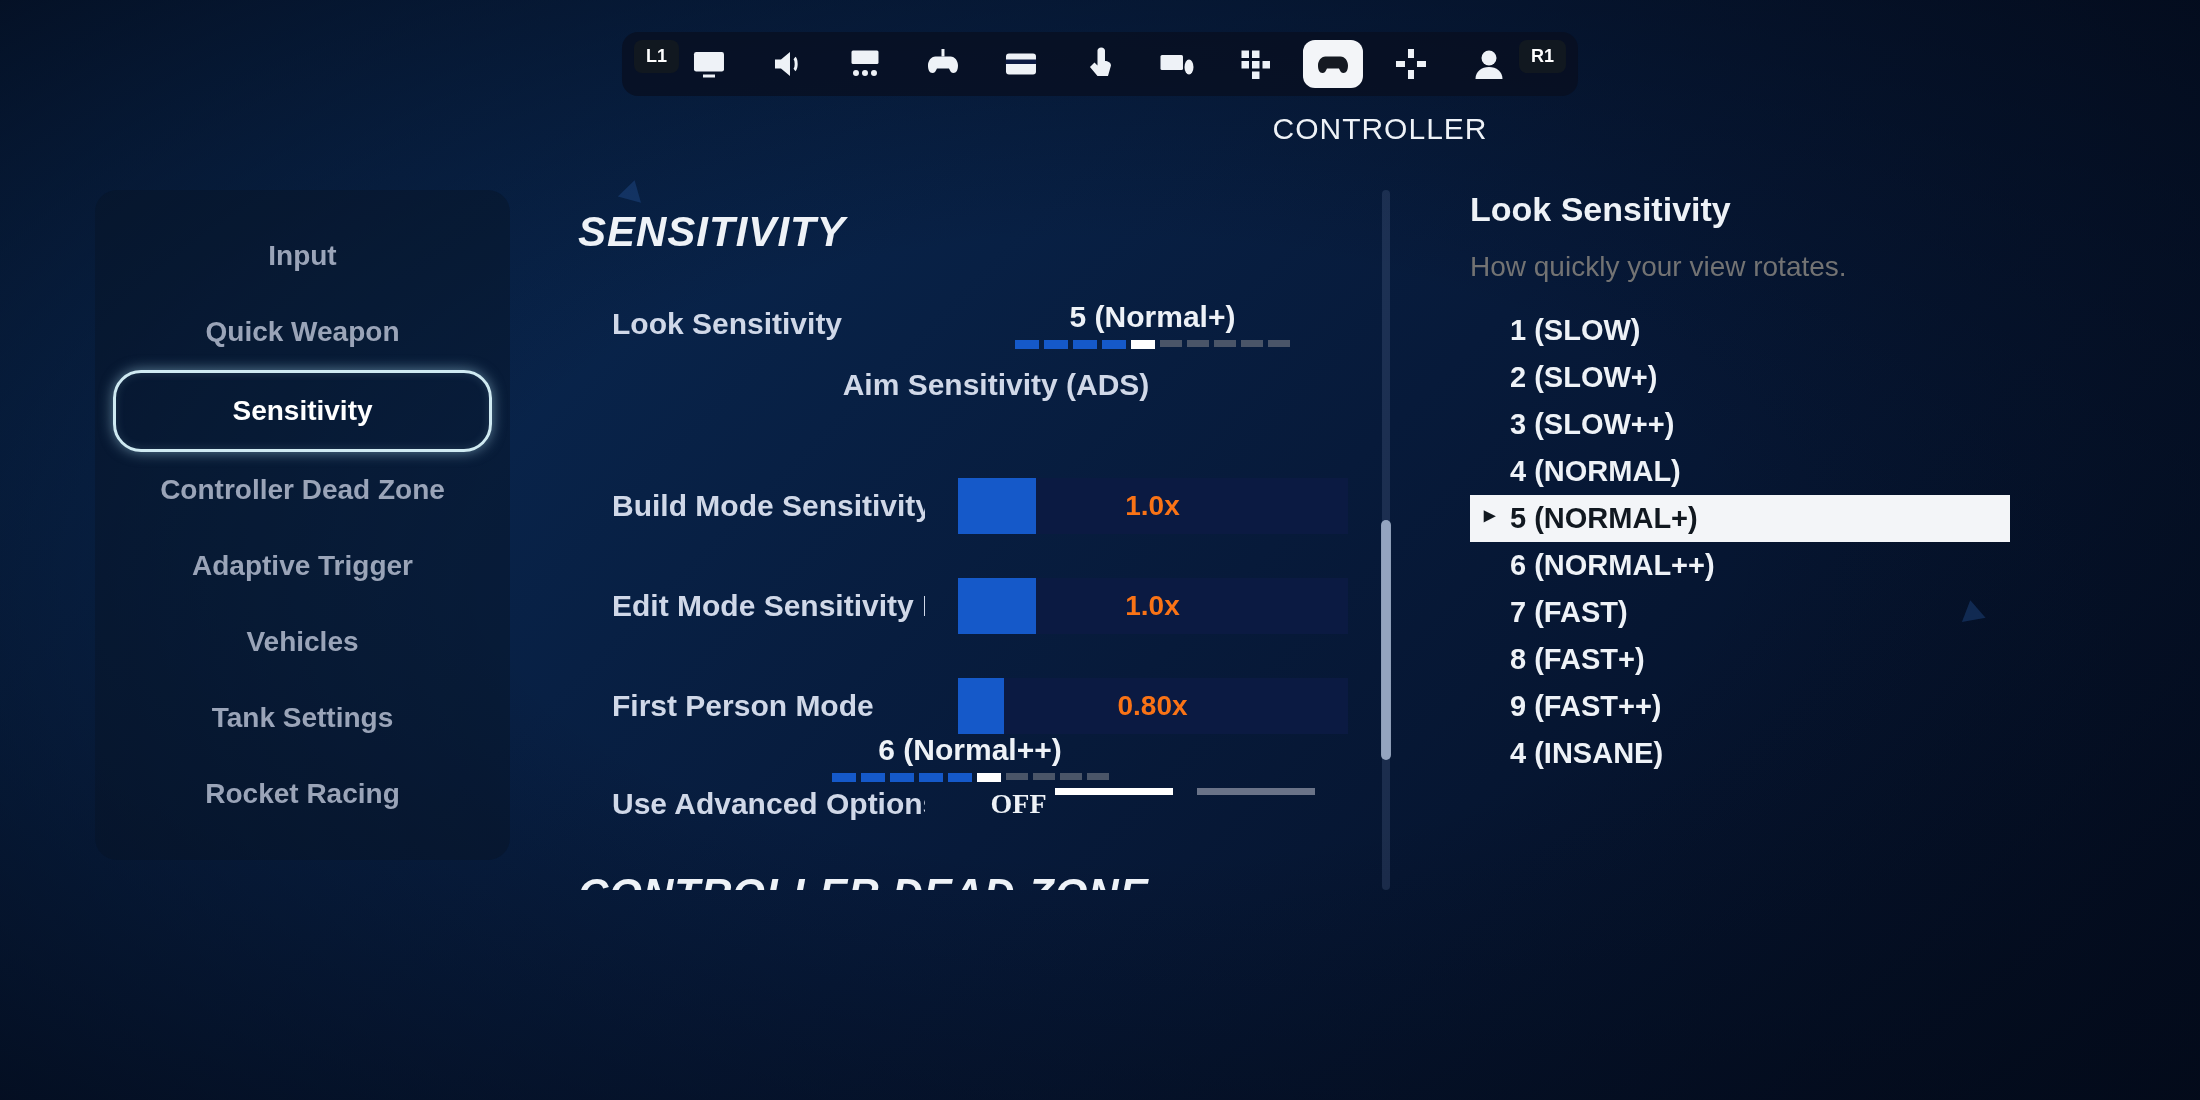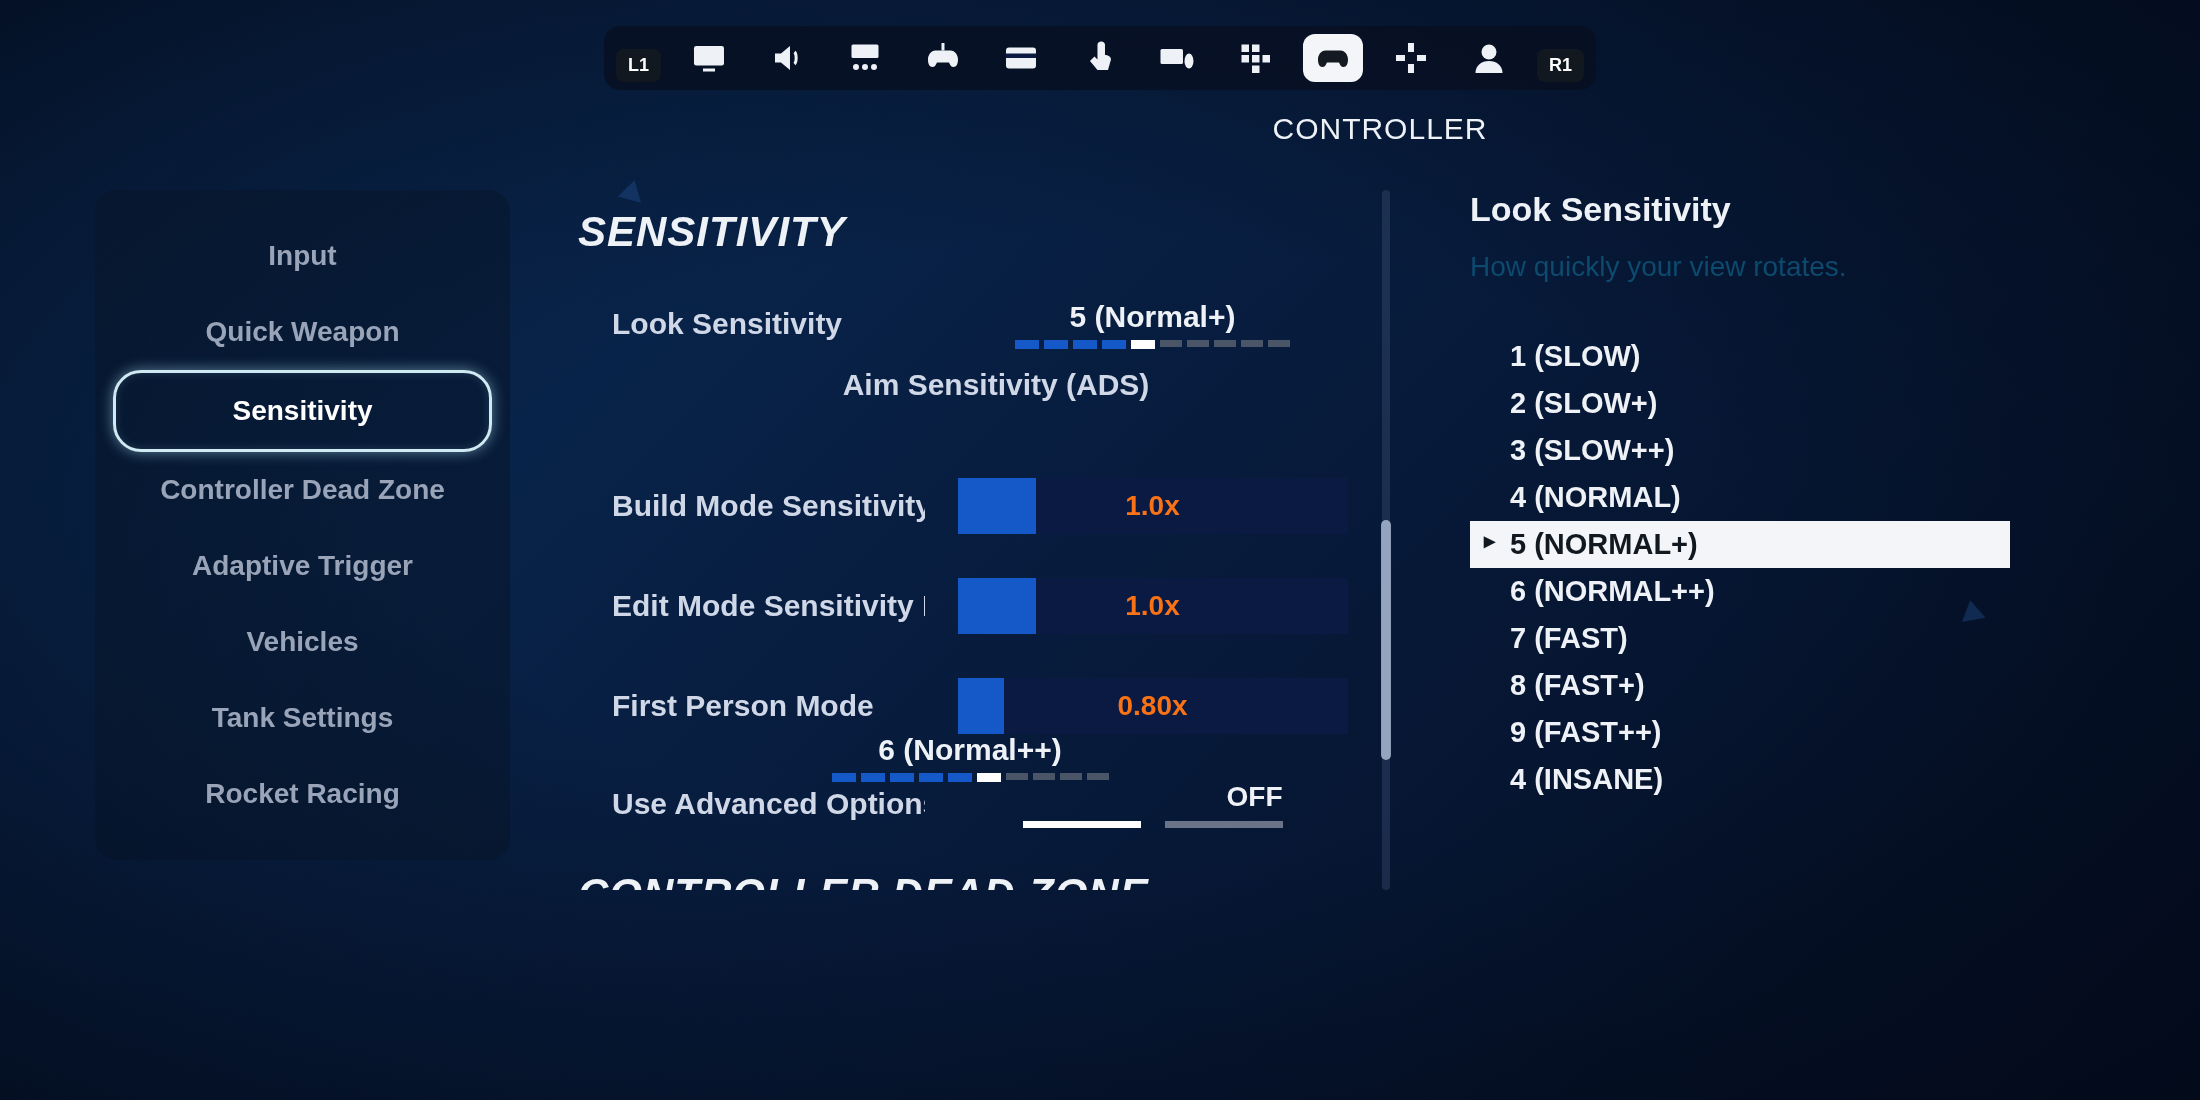--- a/index.html
+++ b/index.html
@@ -14,22 +14,22 @@
 }
 body::before, body::after {
   content:""; position:absolute; width:0; height:0;
   border-left:12px solid transparent; border-right:12px solid transparent;
   border-bottom:20px solid rgba(40,90,160,.35);
 }
 body::before { top:180px; left:620px; transform:rotate(15deg); }
 body::after  { top:600px; left:1960px; transform:rotate(-10deg); }
 
 .topbar {
-  position:absolute; top:26px; left:50%; transform:translateX(-50%);
-  display:flex; align-items:flex-end; gap:18px;
+  position:absolute; top:32px; left:50%; transform:translateX(-50%);
+  display:flex; align-items:flex-start; 
   background:rgba(8,14,30,.72); padding:8px 12px; border-radius:16px;
 }
 .shoulder {
   background:#111820; color:#fff; font-weight:700; font-size:18px;
   padding:6px 12px; border-radius:8px;
 }
 .nav-icon {
   width:60px; height:48px; display:flex; align-items:center; justify-content:center;
   border-radius:12px; cursor:pointer; color:#eef2f7;
 }
@@ -88,31 +88,31 @@
 .tick.on { width:24px; height:9px; background:#fff; }
 .tick.fill { width:24px; height:9px; background:#1559c9; }
 
 .bar {
   width:390px; height:56px; background:#0b1a42;
   position:relative; display:flex; align-items:center; justify-content:center;
 }
 .bar-fill { position:absolute; left:0; top:0; bottom:0; background:#1559c9; }
 .bar-text { position:relative; font-weight:700; font-size:28px; color:#f97316; }
 
-.toggle { display:flex; flex-direction:column; align-items:flex-end; gap:8px; }
+.toggle { display:flex; flex-direction:row; align-items:flex-start; gap:8px;font-family:Liberation Serif, serif; }
 .toggle-text { font-weight:700; font-size:28px; color:#eef2f7; }
 .toggle-bars { display:flex; gap:24px; }
 .tbar { width:118px; height:7px; background:#6a7388; }
 .tbar.on { background:#fff; }
 
 .help {
   position:absolute; top:190px; left:1470px; width:540px;
 }
 .help-title { font-weight:800; font-size:34px; color:#eef2f7; margin-bottom:22px; }
-.help-desc  { font-size:28px; color:#0c4a6e; margin-bottom:50px; }
+.help-desc  { font-size:28px; color:#737373; margin-bottom:24px; }
 .help-list { list-style:none; }
 .help-list li {
   font-weight:800; font-size:29px; color:#eef2f7;
   padding:7px 14px 7px 40px; position:relative;
 }
 .help-list li.sel {
   background:#f3f5f8; color:#111820;
 }
 .help-list li.sel::before {
   content:"▸"; position:absolute; left:14px; top:7px; color:#111820; font-size:22px;

